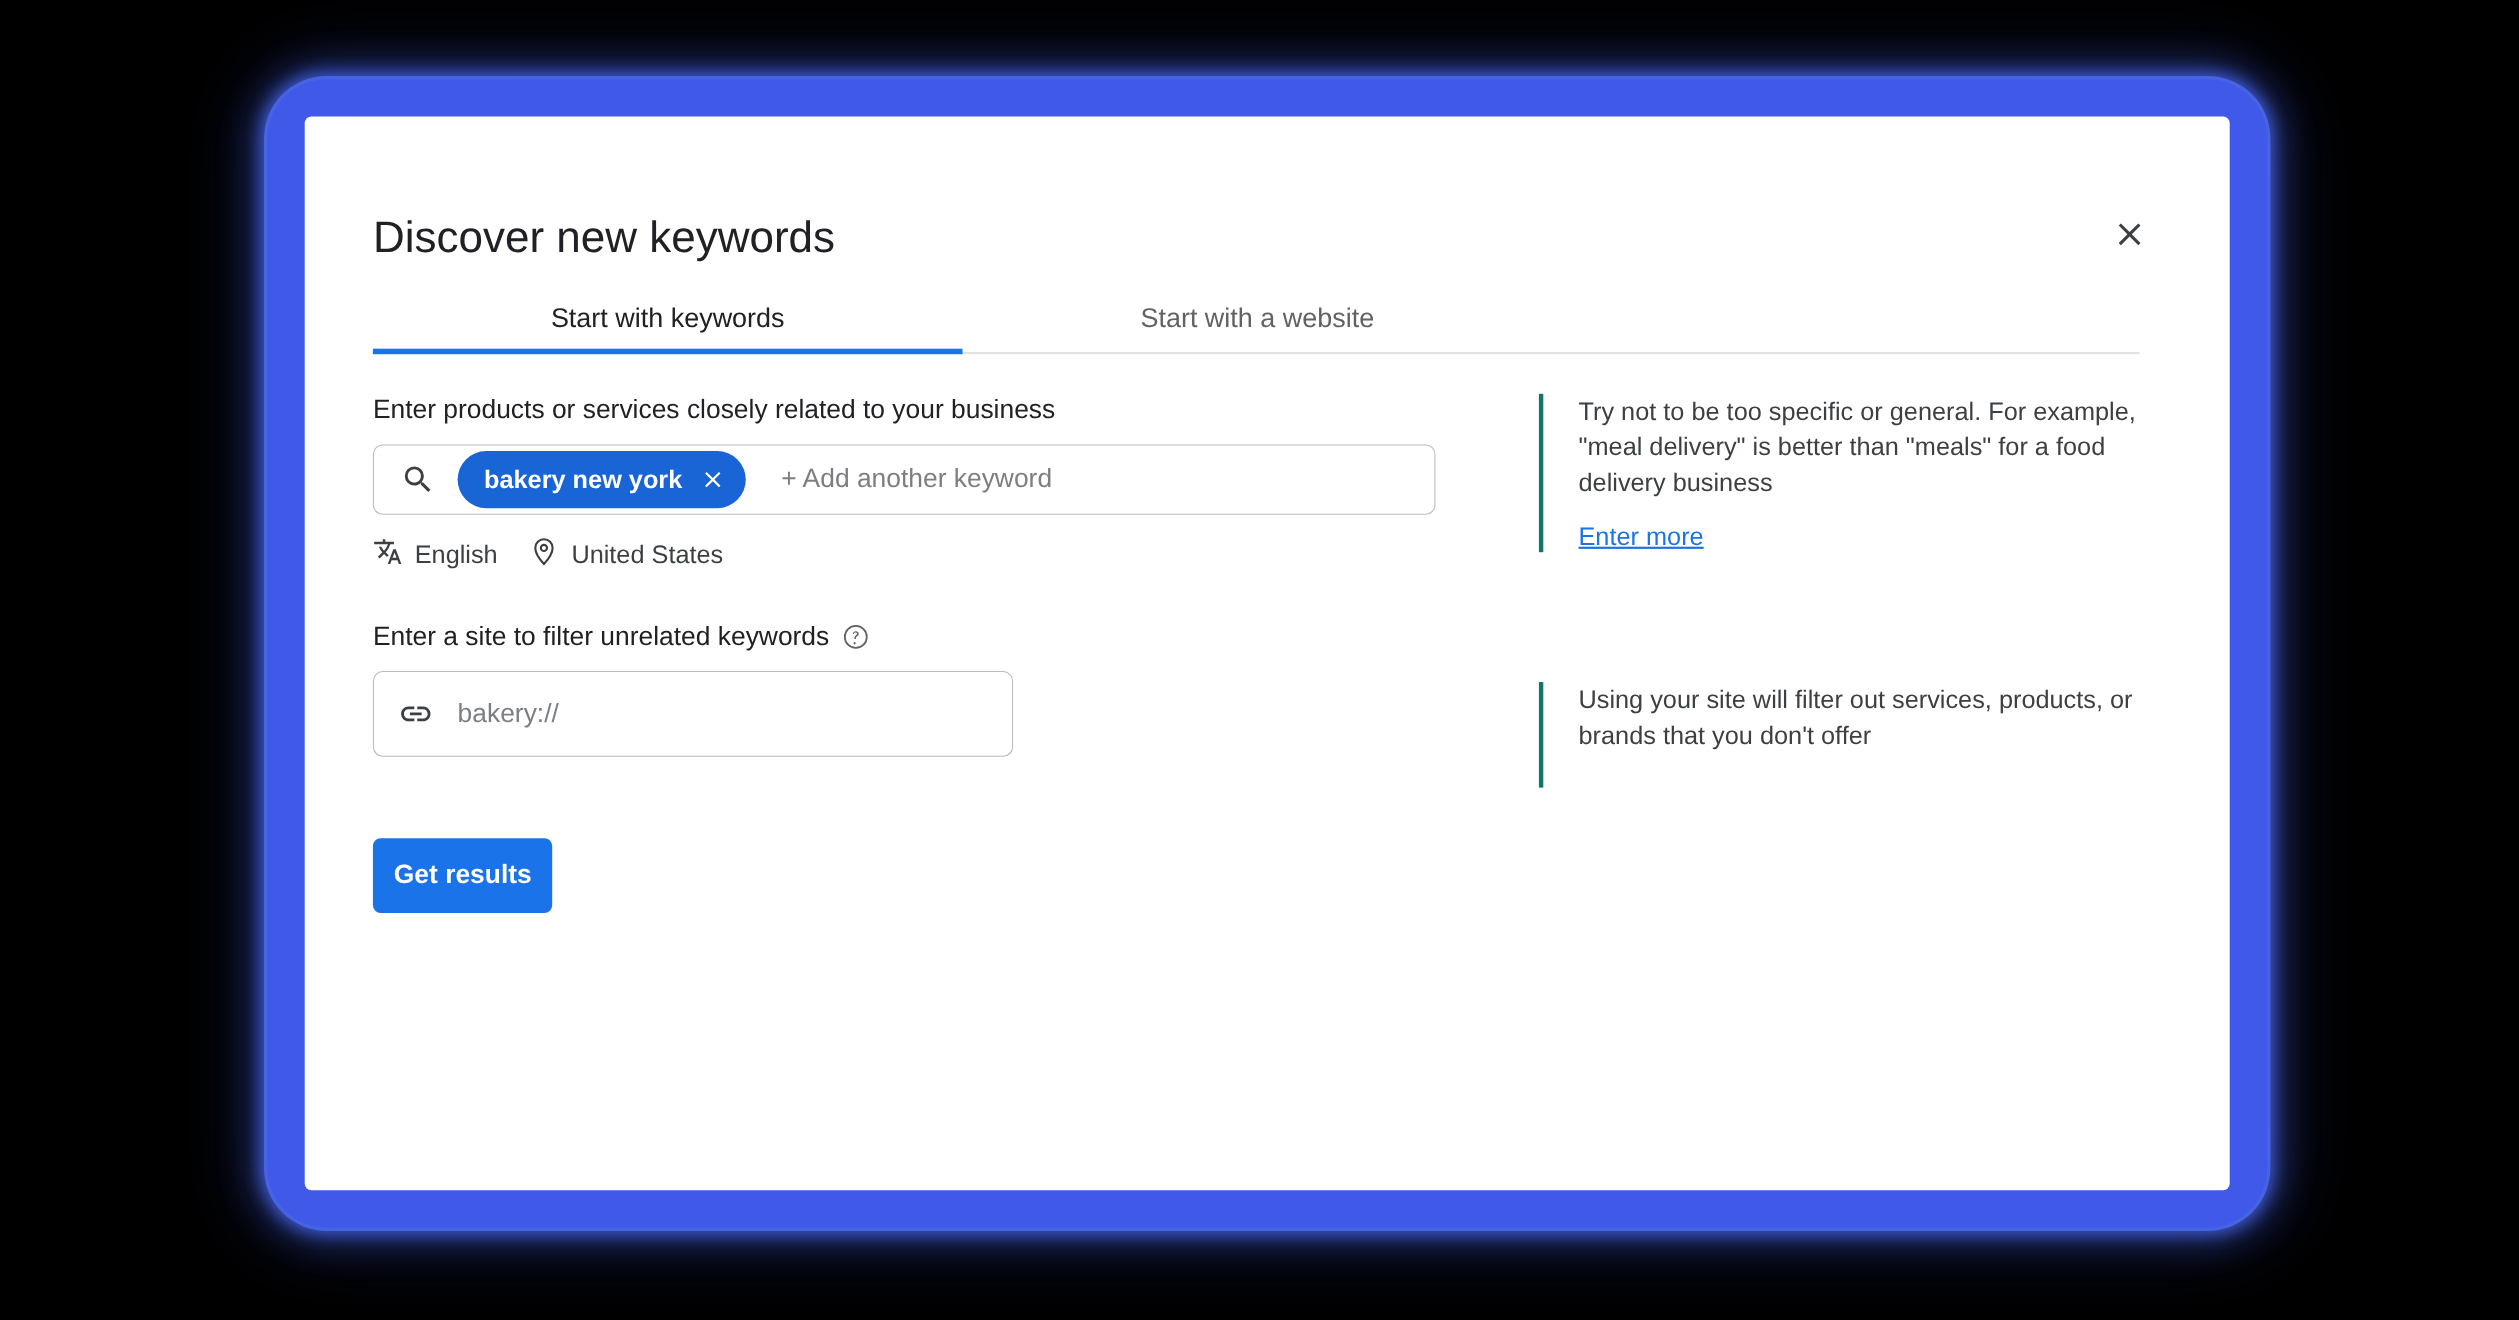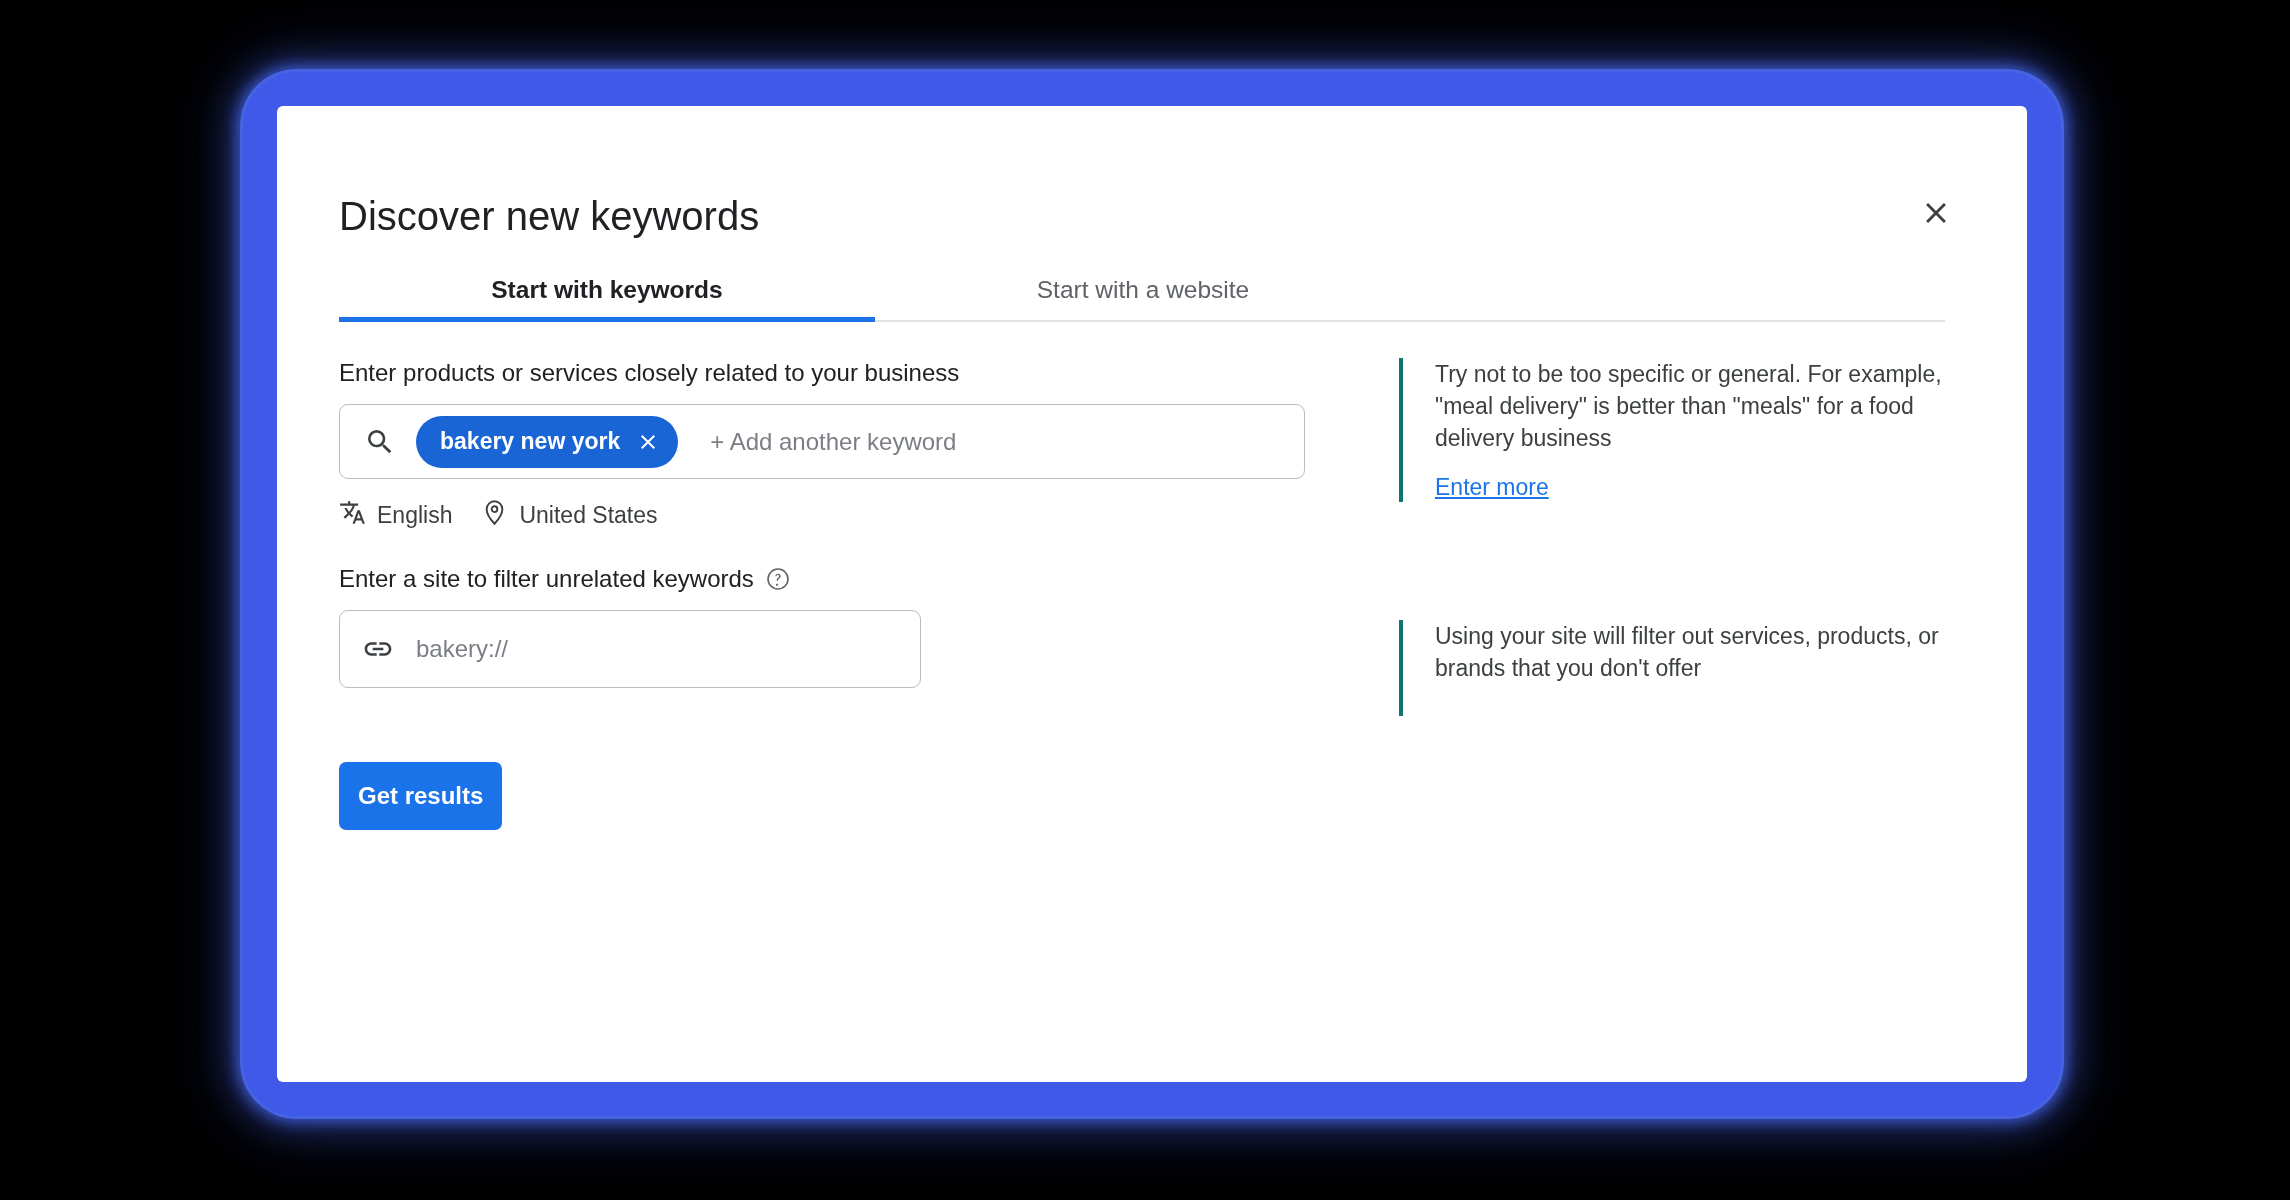--- a/index.html
+++ b/index.html
@@ -100,21 +100,21 @@
     cursor: pointer;
     position: relative;
     user-select: none;
     background: transparent;
     border: none;
     font-family: inherit;
     padding: 0;
   }
   .tab.active {
     color: #202124;
-    font-weight: bold;
+    font-weight: normal;
   }
   .tab.active::after {
     content: "";
     position: absolute;
     left: 0;
     right: 0;
     bottom: -2px;
     height: 5px;
     background: #1a73e8;
   }
@@ -139,21 +139,21 @@
     display: inline-block;
     white-space: nowrap;
   }
   .label-row { display: flex; align-items: center; gap: 11px; margin-bottom: 16px; }
   .label-row .field-label { margin-bottom: 0; }
   .help-icon { display: inline-flex; cursor: pointer; }
 
   
   .kw-input-wrap {
     width: 966px;
-    height: 75px;
+    height: 64px;
     border: 1px solid #b9bcc1;
     border-radius: 9px;
     display: flex;
     align-items: center;
     padding: 0 20px 0 24px;
     background: #fff;
     cursor: text;
   }
   .search-icon { flex: 0 0 auto; display: flex; margin-right: 20px; }
   .chip {

